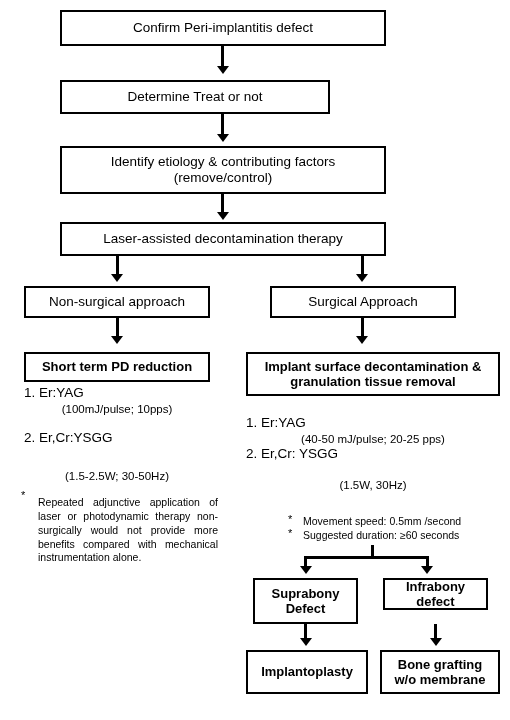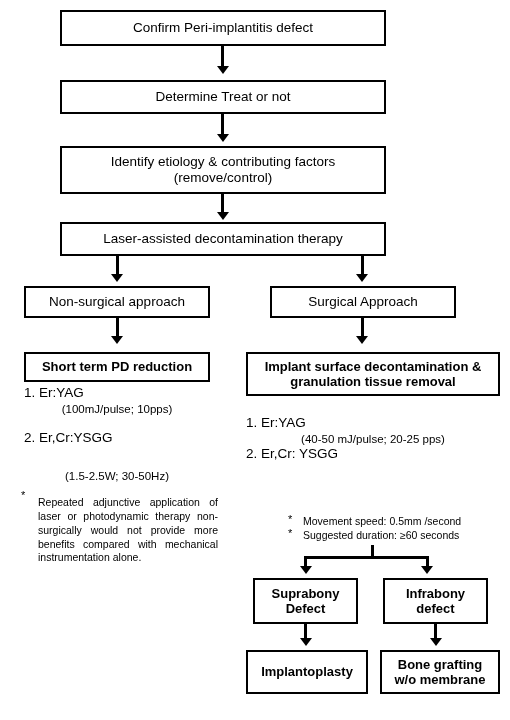--- a/index.html
+++ b/index.html
@@ -91,21 +91,21 @@
 
 <div id="page">
 
   <div class="box b-reg" style="left:60px; top:10px; width:326px; height:36px;">
     <span>Confirm Peri-implantitis defect</span>
   </div>
 
   <div class="vline" style="left:221px; top:46px; height:22px;"></div>
   <div class="arrowhead" style="left:216.5px; top:66px;"></div>
 
-  <div class="box b-reg" style="left:60px; top:80px; width:326px; height:34px;">
+  <div class="box b-reg" style="left:60px; top:80px; width:270px; height:34px;">
     <span>Determine Treat or not</span>
   </div>
 
   <div class="vline" style="left:221px; top:114px; height:22px;"></div>
   <div class="arrowhead" style="left:216.5px; top:134px;"></div>
 
   <div class="box b-reg" style="left:60px; top:146px; width:326px; height:48px;">
     <span>
       <span>Identify etiology &amp; contributing factors</span>
       <span>(remove/control)</span>
@@ -156,20 +156,21 @@
     <span>
       <span>Implant surface decontamination &amp;</span>
       <span>granulation tissue removal</span>
     </span>
   </div>
 
   <div class="txt laser-title" style="left:246px; top:415px; width:254px;">1. Er:YAG</div>
   <div class="txt laser-params" style="left:246px; top:433px; width:254px;">(40-50 mJ/pulse; 20-25 pps)</div>
 
   <div class="txt laser-title" style="left:246px; top:446px; width:254px;">2.  Er,Cr: YSGG</div>
+  <div class="txt laser-params" style="left:246px; top:479px; width:254px;">(1.5W, 30Hz)</div>
 
   <div class="ast" style="left:288px; top:513px;">*</div>
   <div class="note-row" style="left:303px; top:515px;">Movement speed: 0.5mm /second</div>
 
   <div class="ast" style="left:288px; top:527px;">*</div>
   <div class="note-row" style="left:303px; top:529px;">Suggested duration: ≥60 seconds</div>
 
   <div class="vline" style="left:371px; top:545px; height:14px;"></div>
   <div class="hline" style="left:305px; top:556px; width:123px;"></div>
   <div class="vline" style="left:304px; top:556px; height:12px;"></div>
@@ -177,21 +178,21 @@
   <div class="vline" style="left:425.5px; top:556px; height:12px;"></div>
   <div class="arrowhead" style="left:421px; top:566px;"></div>
 
   <div class="box b-small" style="left:253px; top:578px; width:105px; height:46px;">
     <span>
       <span>Suprabony</span>
       <span>Defect</span>
     </span>
   </div>
 
-  <div class="box b-small" style="left:383px; top:578px; width:105px; height:46px;">
+  <div class="box b-small" style="left:383px; top:578px; width:105px; height:32px;">
     <span>
       <span>Infrabony</span>
       <span>defect</span>
     </span>
   </div>
 
   <div class="vline" style="left:304px; top:624px; height:16px;"></div>
   <div class="arrowhead" style="left:299.5px; top:638px;"></div>
 
   <div class="vline" style="left:434px; top:624px; height:16px;"></div>

